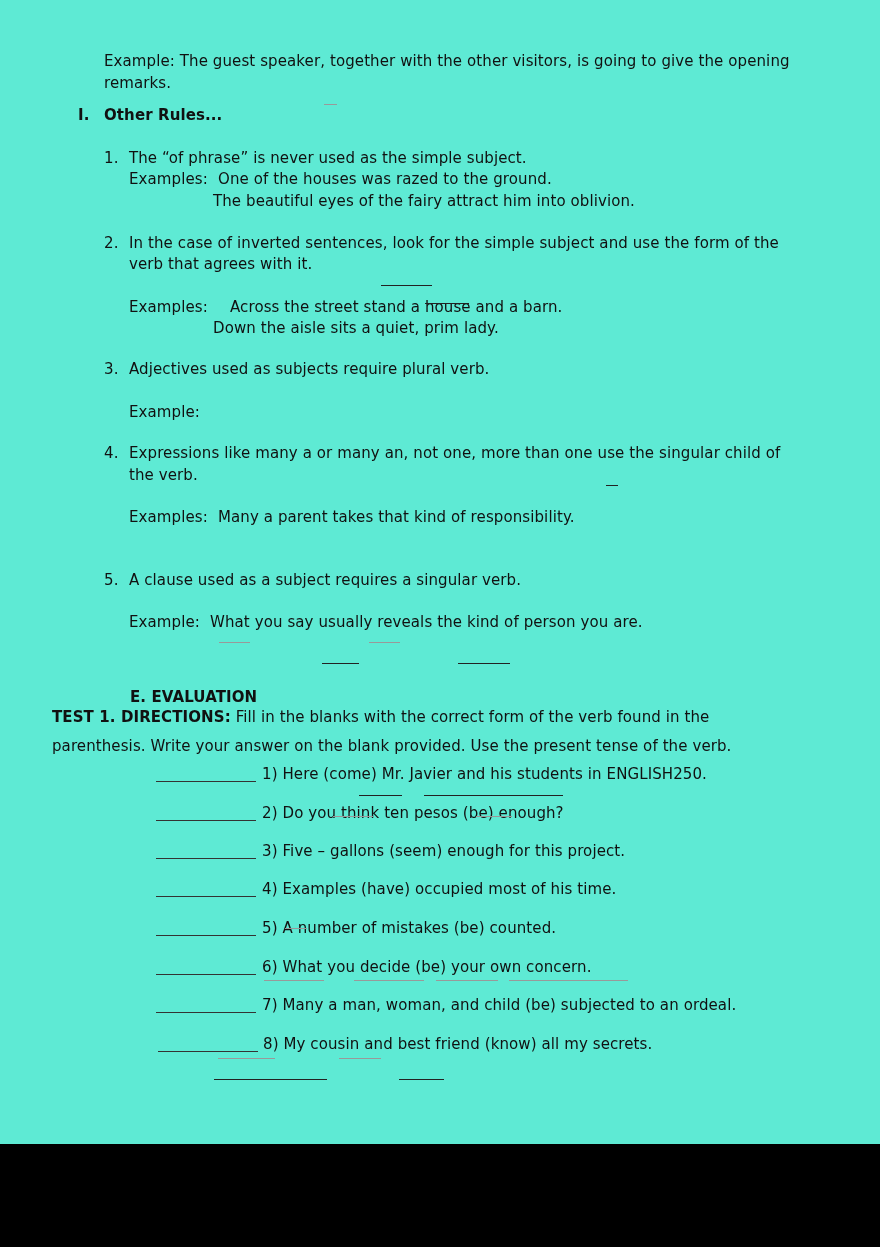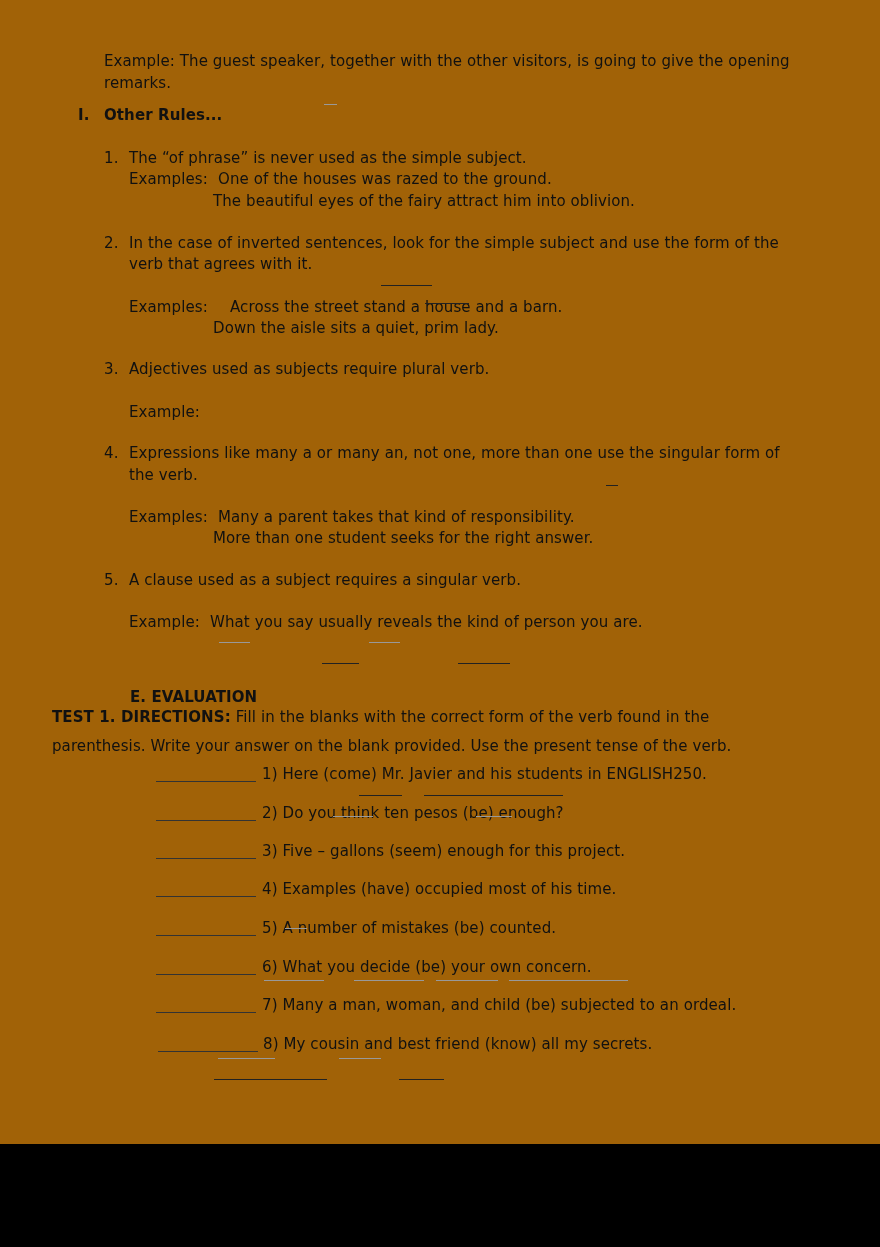--- a/index.html
+++ b/index.html
@@ -13,21 +13,21 @@
       position: relative;
       overflow: hidden;
       font-family: "DejaVu Sans", sans-serif;
       color: #111111;
     }
     .page {
       position: absolute;
       left: 0; top: 0;
       width: 880px;
       height: 1144px;
-      background: #a16207;
+      background: #5eead4;
     }
     .bottom-bar {
       position: absolute;
       left: 0; top: 1144px;
       width: 880px;
       height: 103px;
       background: #000000;
     }
     .t {
       position: absolute;
@@ -75,26 +75,25 @@
   <div class="t" style="left:129px; top:297px;">Examples:</div>
   <div class="t" style="left:218px; top:297px;margin-left:12px;">Across the street stand a house and a barn.</div>
   <div class="mark" style="left:425px; top:303px; width:44px;"></div>
   <div class="t" style="left:213px; top:318px;">Down the aisle sits a quiet, prim lady.</div>
 
   <div class="t" style="left:104px; top:359px;">3.</div>
   <div class="t" style="left:129px; top:359px;">Adjectives used as subjects require plural verb.</div>
   <div class="t" style="left:129px; top:402px;">Example:</div>
 
   <div class="t" style="left:104px; top:443px;">4.</div>
-  <div class="t" style="left:129px; top:443px;">Expressions like many a or many an, not one, more than one use the singular form of</div>
+  <div class="t" style="left:129px; top:443px;">Expressions like many a or many an, not one, more than one use the singular child of</div>
   <div class="t" style="left:129px; top:465px;">the verb.</div>
   <div class="mark" style="left:606px; top:485px; width:12px;"></div>
   <div class="t" style="left:129px; top:507px;">Examples:</div>
   <div class="t" style="left:218px; top:507px;text-align:center;">Many a parent takes that kind of responsibility.</div>
-  <div class="t" style="left:213px; top:528px;">More than one student seeks for the right answer.</div>
 
   <div class="t" style="left:104px; top:570px;">5.</div>
   <div class="t" style="left:129px; top:570px;">A clause used as a subject requires a singular verb.</div>
   <div class="t" style="left:129px; top:612px;">Example:</div>
   <div class="t" style="left:210px; top:612px;">What you say usually reveals the kind of person you are.</div>
   <div class="mark light" style="left:219px; top:642px; width:31px;"></div>
   <div class="mark light" style="left:369px; top:642px; width:31px;"></div>
   <div class="mark" style="left:322px; top:663px; width:37px;"></div>
   <div class="mark" style="left:458px; top:663px; width:52px;"></div>
 

